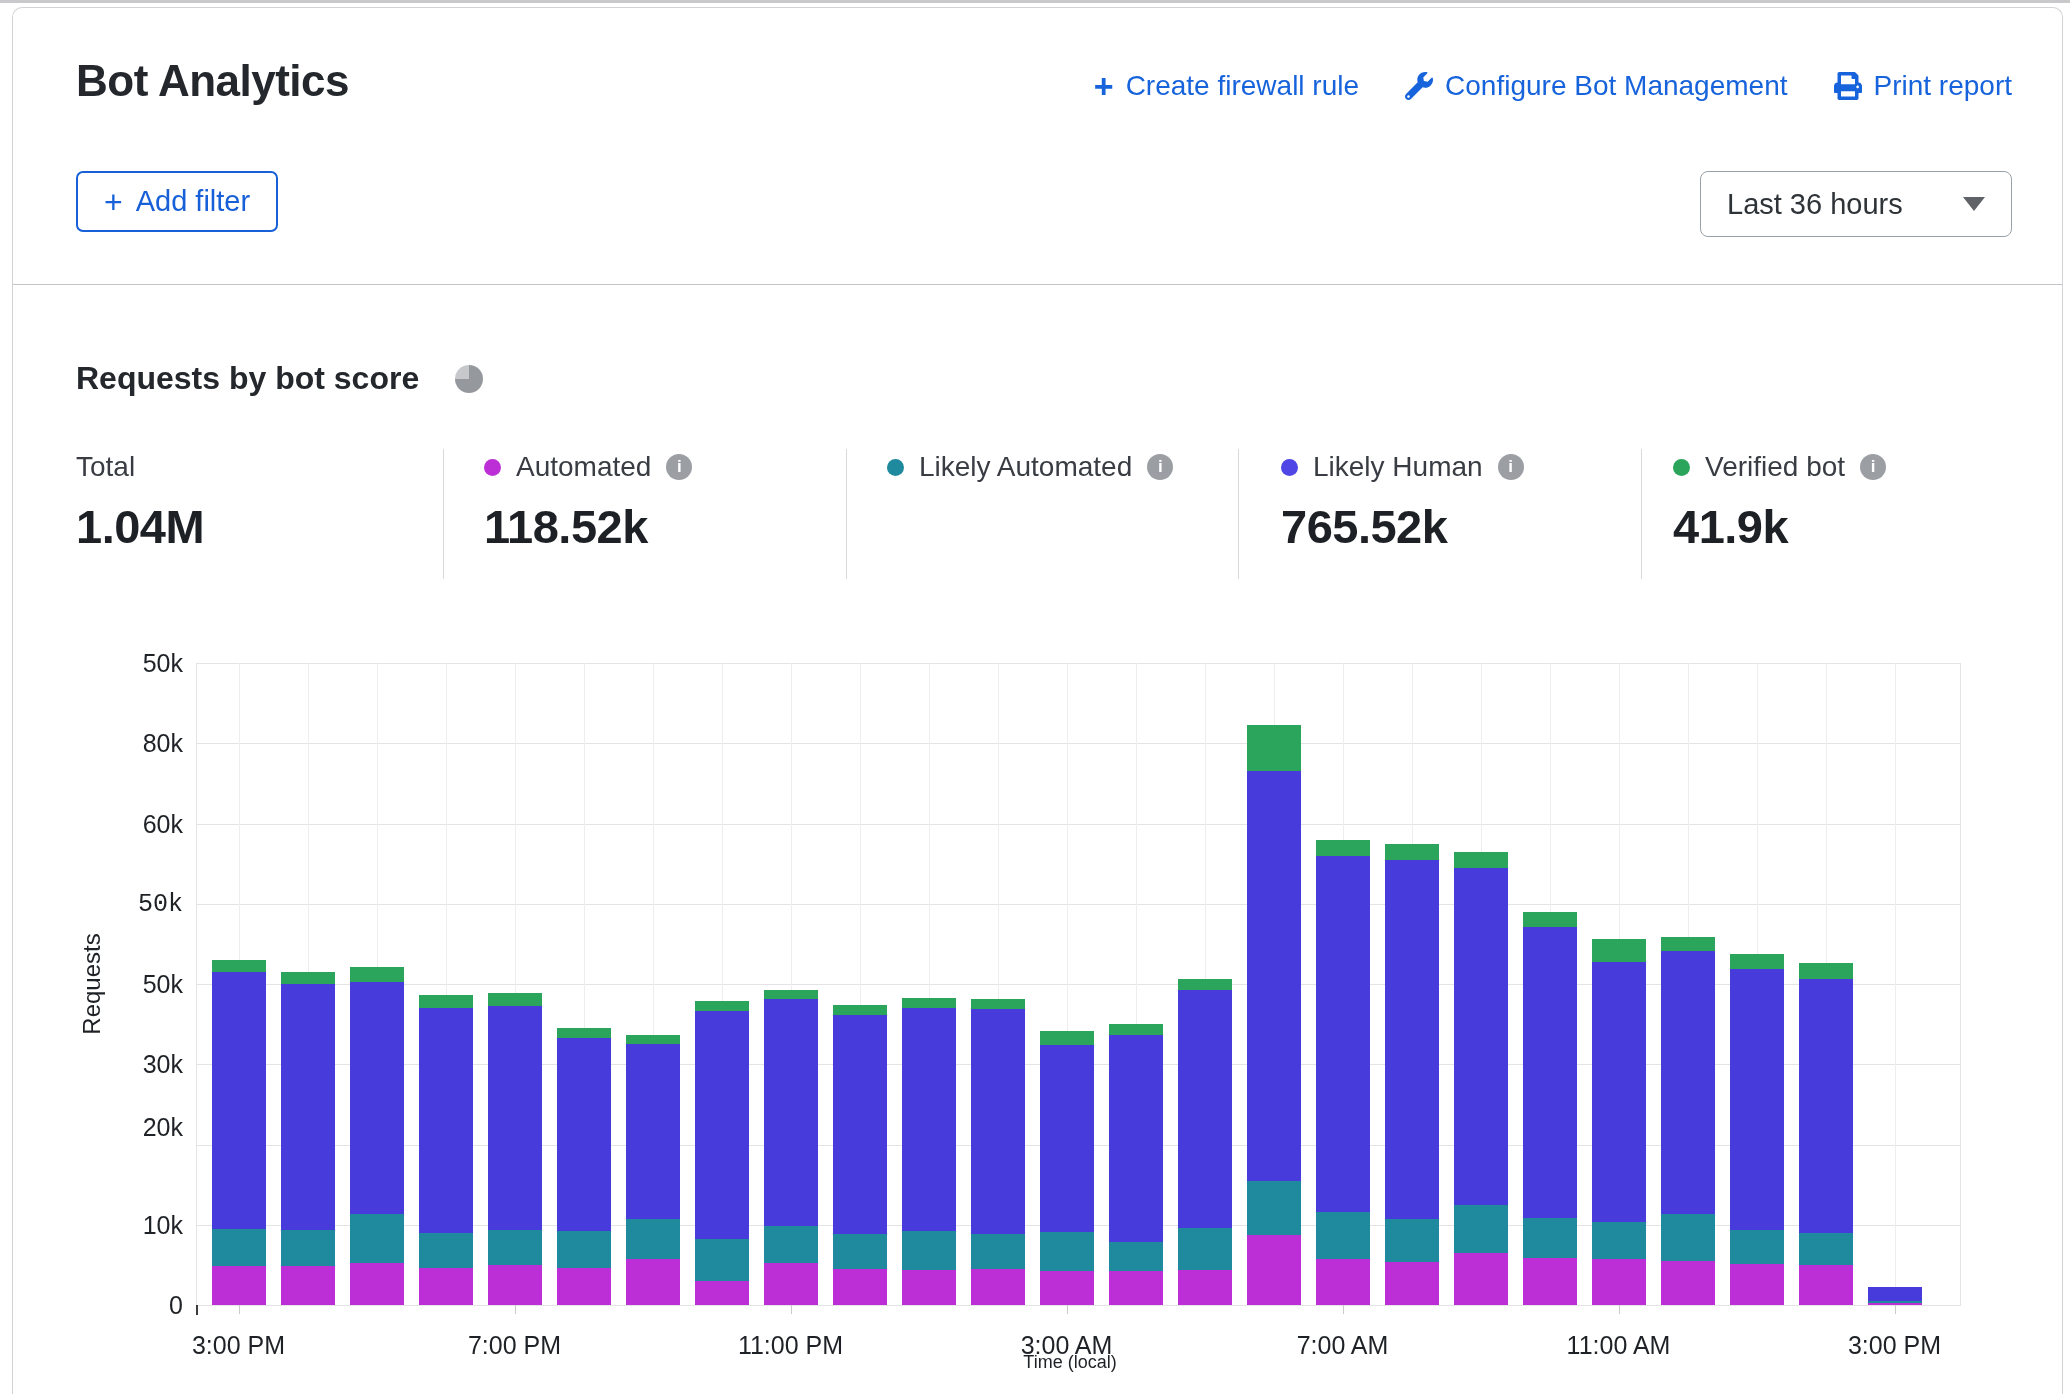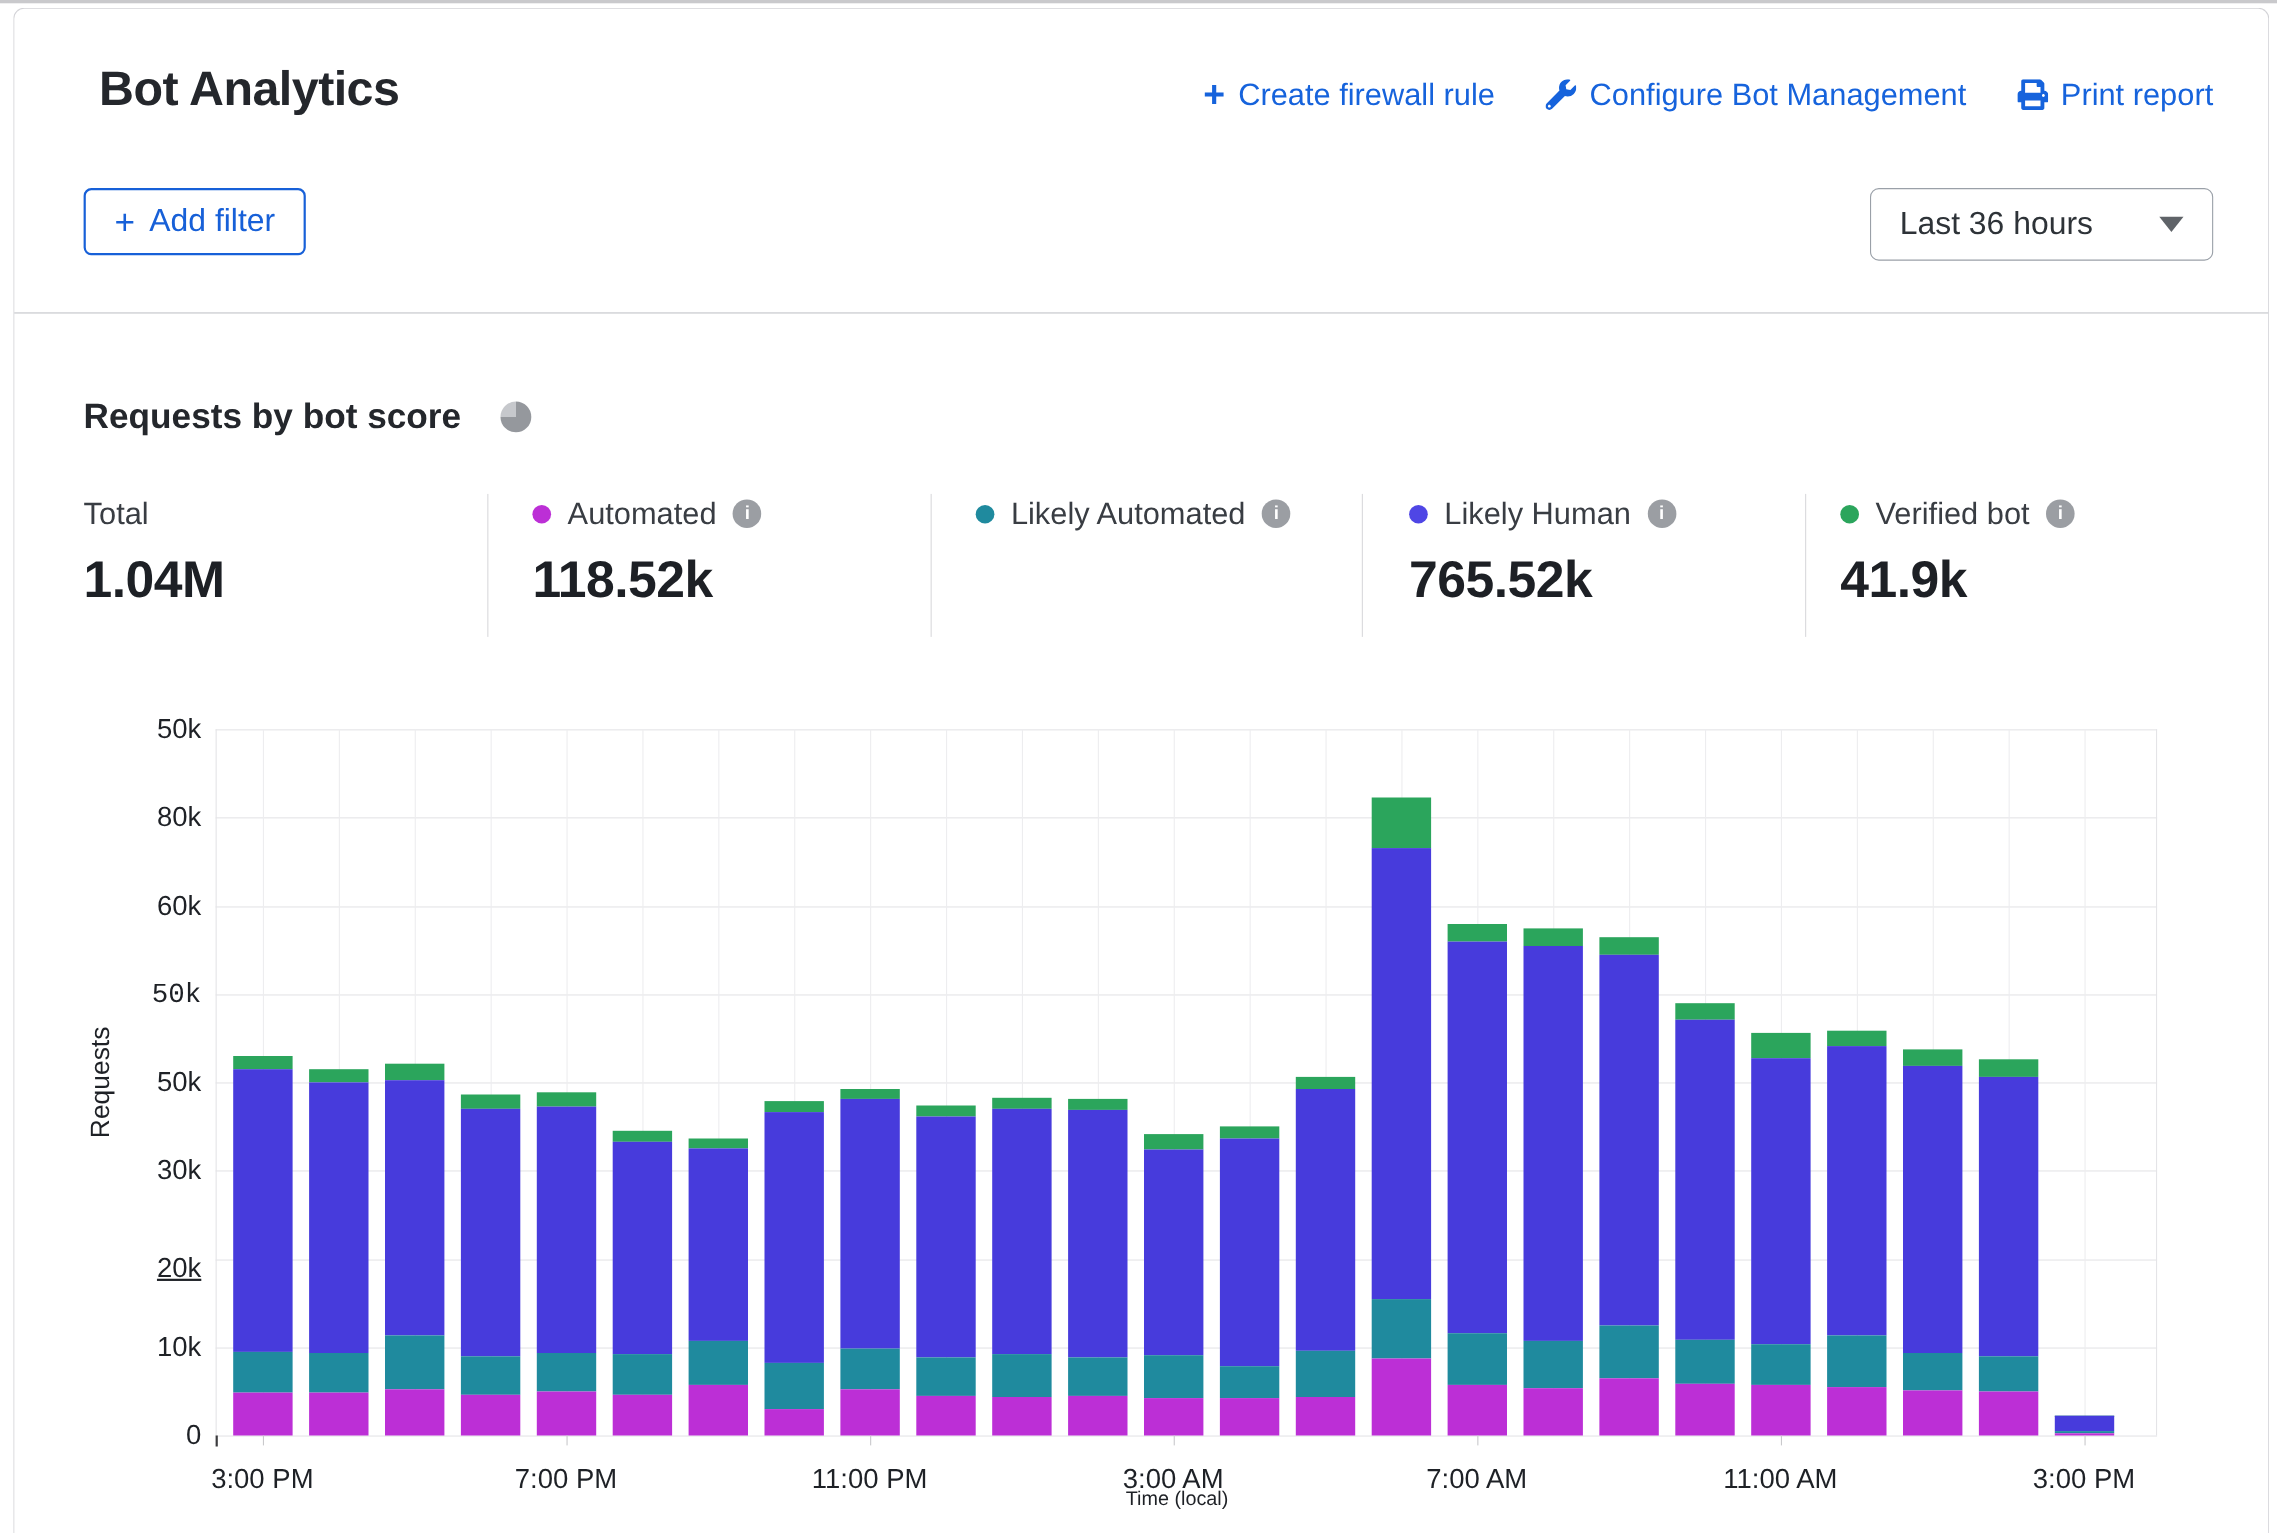--- a/index.html
+++ b/index.html
@@ -2,21 +2,21 @@
 <html><head>
 <meta charset="utf-8">
 <style>
   html,body{margin:0;padding:0;background:#fff;}
   #screen{position:relative;width:2070px;height:1394px;background:#fff;overflow:hidden;
           font-family:"Liberation Sans","DejaVu Sans",sans-serif;color:#24272c;}
   .topstrip{position:absolute;left:0;top:0;width:100%;height:3px;background:#c9c9cc;}
   .card{position:absolute;left:12px;top:7px;width:2049px;height:1387px;background:#fff;
         border:1px solid #d3d3d7;border-bottom:none;border-radius:10px 10px 0 0;}
   
-  .header-row{position:absolute;left:77px;right:50px;top:48px;display:flex;justify-content:space-between;align-items:flex-start;}
+  .header-row{position:absolute;left:63px;right:50px;top:48px;display:flex;justify-content:space-between;align-items:flex-start;}
   .page-title{font-size:44px;font-weight:700;color:#24272c;letter-spacing:-0.5px;}
   .actions{display:flex;gap:46px;align-items:center;padding-top:14px;}
   .action-link{display:flex;align-items:center;gap:12px;color:#1663dc;font-size:28px;cursor:pointer;white-space:nowrap;}
   .action-link svg{display:block;}
   .plus-glyph{font-size:34px;font-weight:700;line-height:28px;}
   
   .filter-row{position:absolute;left:63px;right:50px;top:163px;display:flex;justify-content:space-between;align-items:flex-start;}
   .add-filter-btn{display:flex;align-items:center;gap:13px;border:2px solid #1760d8;border-radius:7px;
                   color:#1760d8;font-size:29px;padding:12px 26px;background:#fff;cursor:pointer;}
   .add-filter-btn .plus-glyph{font-size:32px;font-weight:400;}
@@ -147,21 +147,21 @@
       </div>
       <div class="stat-value">41.9k</div>
     </div>
 
     <div class="ylabel-wrap">
       <span class="ylabel">Requests</span>
     </div>
     <div class="y-axis" id="y-axis-labels">
         <div class="ytick" style="top: 642px;">0</div>
         <div class="ytick" style="top: 561.75px;">10k</div>
-        <div class="ytick" style="top: 490px; text-decoration: underline;">20k</div>
+        <div class="ytick" style="top: 464px;">20k</div>
         <div class="ytick" style="top: 401.25px;">30k</div>
         <div class="ytick" style="top: 321px;">50k</div>
         <div class="ytick" style="top: 240.75px; font-family: Liberation Mono, monospace;">50k</div>
         <div class="ytick" style="top: 160.5px;">60k</div>
         <div class="ytick" style="top: 80.25px;">80k</div>
         <div class="ytick" style="top: 0px;">50k</div>
       </div>
     <div class="plot" id="plot">
         <div class="hgrid" style="top: 642px;"></div>
         <div class="hgrid" style="top: 561.75px;"></div>

